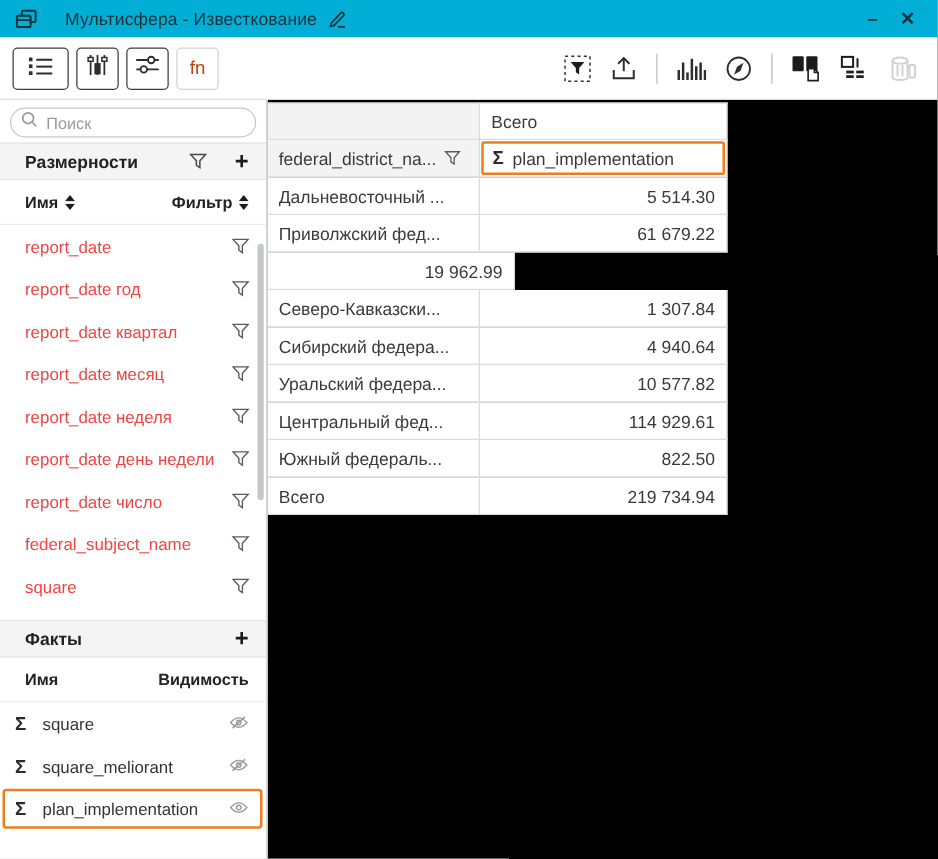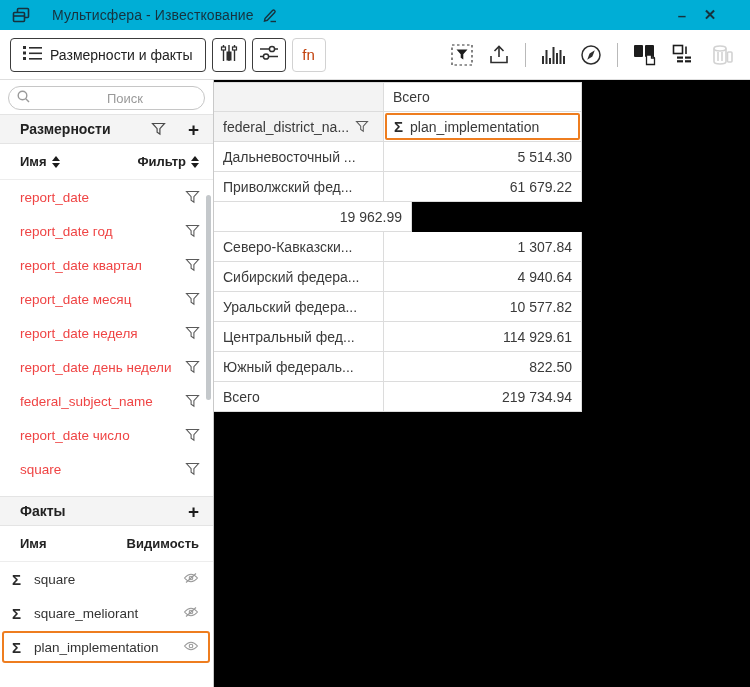--- a/index.html
+++ b/index.html
@@ -7,21 +7,21 @@
   body {
     font-family:"Liberation Sans", sans-serif;
     background:#fff; color:#2d2d2d; overflow:hidden;
     -webkit-font-smoothing:antialiased;
   }
   .app { width:750px; height:687px; display:flex; flex-direction:column; background:#fff; }
 
   
   .titlebar {
     height:30px; background:#00aed6; display:flex; align-items:center;
-    color:#16323e; flex:0 0 auto; padding:0 26px 0 12px;
+    color:#16323e; flex:0 0 auto; padding:0 10px 0 12px;
   }
   .titlebar svg { display:block; }
   .tb-appicon { margin-right:22px; }
   .tb-title { font-size:14px; letter-spacing:.1px; }
   .tb-edit { margin-left:8px; cursor:pointer; }
   .tb-spacer { flex:1; }
   .tb-btn { width:28px; height:24px; display:flex; align-items:center; justify-content:center;
     font-size:15px; font-weight:600; cursor:pointer; }
 
   
@@ -50,21 +50,20 @@
     position:relative; background:#fff; overflow:hidden;
   }
   .search-wrap { padding:6px 8px 4px 8px; }
   .search-box {
     height:24px; border:1px solid #c6c6c6; border-radius:12px;
     display:flex; align-items:center; padding:0 8px; gap:7px; background:#fff;
   }
   .search-box input {
     border:none; outline:none; flex:1; font-size:13px; color:#3b82f6; background:transparent;
     font-family:"Liberation Sans", sans-serif;
-    text-align:center;
   }
   .search-box input::placeholder { color:#9a9a9a; }
 
   .sec-header {
     height:30px; background:#f4f4f4; border-top:1px solid #e4e4e4; border-bottom:1px solid #e4e4e4;
     display:flex; align-items:center; padding:0 14px 0 20px;
     font-size:14px; font-weight:700; color:#222;
   }
   .sec-header .sp { flex:1; }
   .plus { font-size:19px; font-weight:600; color:#1c1c1c; line-height:1; cursor:pointer; }
@@ -155,21 +154,20 @@
       <span>
         <svg width="19" height="16" viewBox="0 0 19 16" fill="#2e2e2e">
           <rect x="0" y="1" width="3" height="3"></rect>
             <rect x="6" y="2" width="13" height="1.6"></rect>
           <rect x="0" y="6.5" width="3" height="3"></rect>
             <rect x="6" y="7.5" width="13" height="1.6"></rect>
           <rect x="0" y="12" width="3" height="3"></rect>
             <rect x="6" y="13" width="13" height="1.6"></rect>
         </svg>
       </span>
-      <span>Размерности и факты</span>
     </div>
     <div class="btn btn-sq">
       <span>
         <svg width="18" height="18" viewBox="0 0 18 18" fill="#2e2e2e" stroke="#2e2e2e">
           <line x1="3.5" y1="1" x2="3.5" y2="17" stroke-width="1.4"></line>
           <line x1="9" y1="1" x2="9" y2="17" stroke-width="1.4"></line>
           <line x1="14.5" y1="1" x2="14.5" y2="17" stroke-width="1.4"></line>
           <rect x="1.5" y="3" width="4" height="3" fill="#fff" stroke-width="1.2"></rect>
           <rect x="7" y="8" width="4" height="8" stroke-width="1"></rect>
           <rect x="12.5" y="3" width="4" height="3" fill="#fff" stroke-width="1.2"></rect>
@@ -347,30 +345,30 @@
       <div class="dim-item">
         <span class="lbl">report_date день недели</span>
           <span class="sp"></span>
         <span class="dim-funnel">
             <svg width="15" height="14" viewBox="0 0 15 14" fill="none" stroke="#5a5a5a" stroke-width="1.1">
               <path d="M1.5 1.5 h12 l-4.6 5.2 v5.4 l-2.8 -1.9 v-3.5 z"></path>
             </svg>
           </span>
       </div>
       <div class="dim-item">
+        <span class="lbl">report_date число</span>
+          <span class="sp"></span>
+        <span class="dim-funnel">
+            <svg width="15" height="14" viewBox="0 0 15 14" fill="none" stroke="#5a5a5a" stroke-width="1.1">
+              <path d="M1.5 1.5 h12 l-4.6 5.2 v5.4 l-2.8 -1.9 v-3.5 z"></path>
+            </svg>
+          </span>
+      </div>
+      <div class="dim-item">
         <span class="lbl">federal_subject_name</span>
-          <span class="sp"></span>
-        <span class="dim-funnel">
-            <svg width="15" height="14" viewBox="0 0 15 14" fill="none" stroke="#5a5a5a" stroke-width="1.1">
-              <path d="M1.5 1.5 h12 l-4.6 5.2 v5.4 l-2.8 -1.9 v-3.5 z"></path>
-            </svg>
-          </span>
-      </div>
-      <div class="dim-item">
-        <span class="lbl">report_date число</span>
           <span class="sp"></span>
         <span class="dim-funnel">
             <svg width="15" height="14" viewBox="0 0 15 14" fill="none" stroke="#5a5a5a" stroke-width="1.1">
               <path d="M1.5 1.5 h12 l-4.6 5.2 v5.4 l-2.8 -1.9 v-3.5 z"></path>
             </svg>
           </span>
       </div>
       <div class="dim-item">
         <span class="lbl">square</span>
           <span class="sp"></span>

